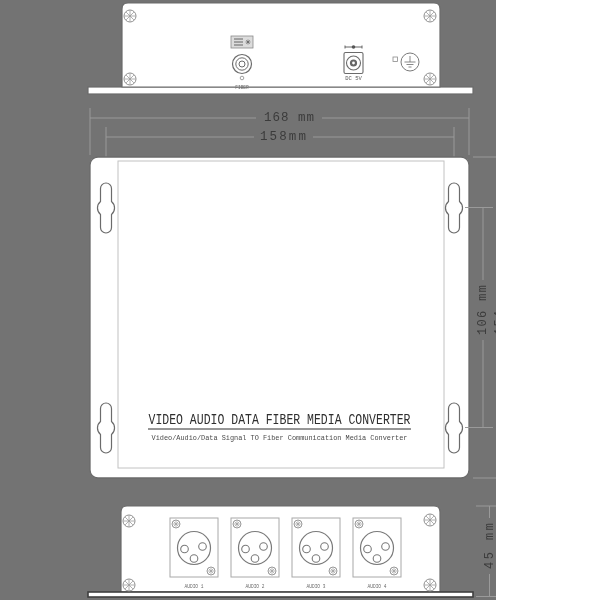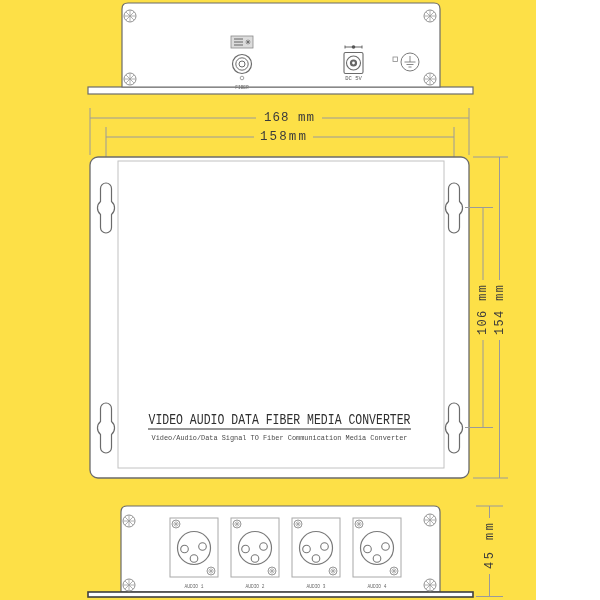--- a/index.html
+++ b/index.html
@@ -1,17 +1,17 @@
 <!DOCTYPE html>
 <html><head>
 <meta charset="utf-8">
 <style>
   html,body{margin:0;padding:0;background:#ffffff;}
   .canvas{
-    position:relative;width:536px;height:600px;background:#fde047;overflow:hidden;
+    position:relative;width:496px;height:600px;background:#737373;overflow:hidden;
     font-family:"Liberation Mono","DejaVu Sans Mono",monospace;
     text-align:center;
   }
   svg text{
     font-family:"Liberation Mono","DejaVu Sans Mono",monospace;
     fill:#3b3b3b;
   }
   .outline{fill:#ffffff;stroke:#6b6b6b;stroke-width:1.2;}
   .outline-thin{fill:none;stroke:#c2c2c2;stroke-width:1;}
   .flange-dark{fill:#ffffff;stroke:#3f3f3f;stroke-width:1.6;}

